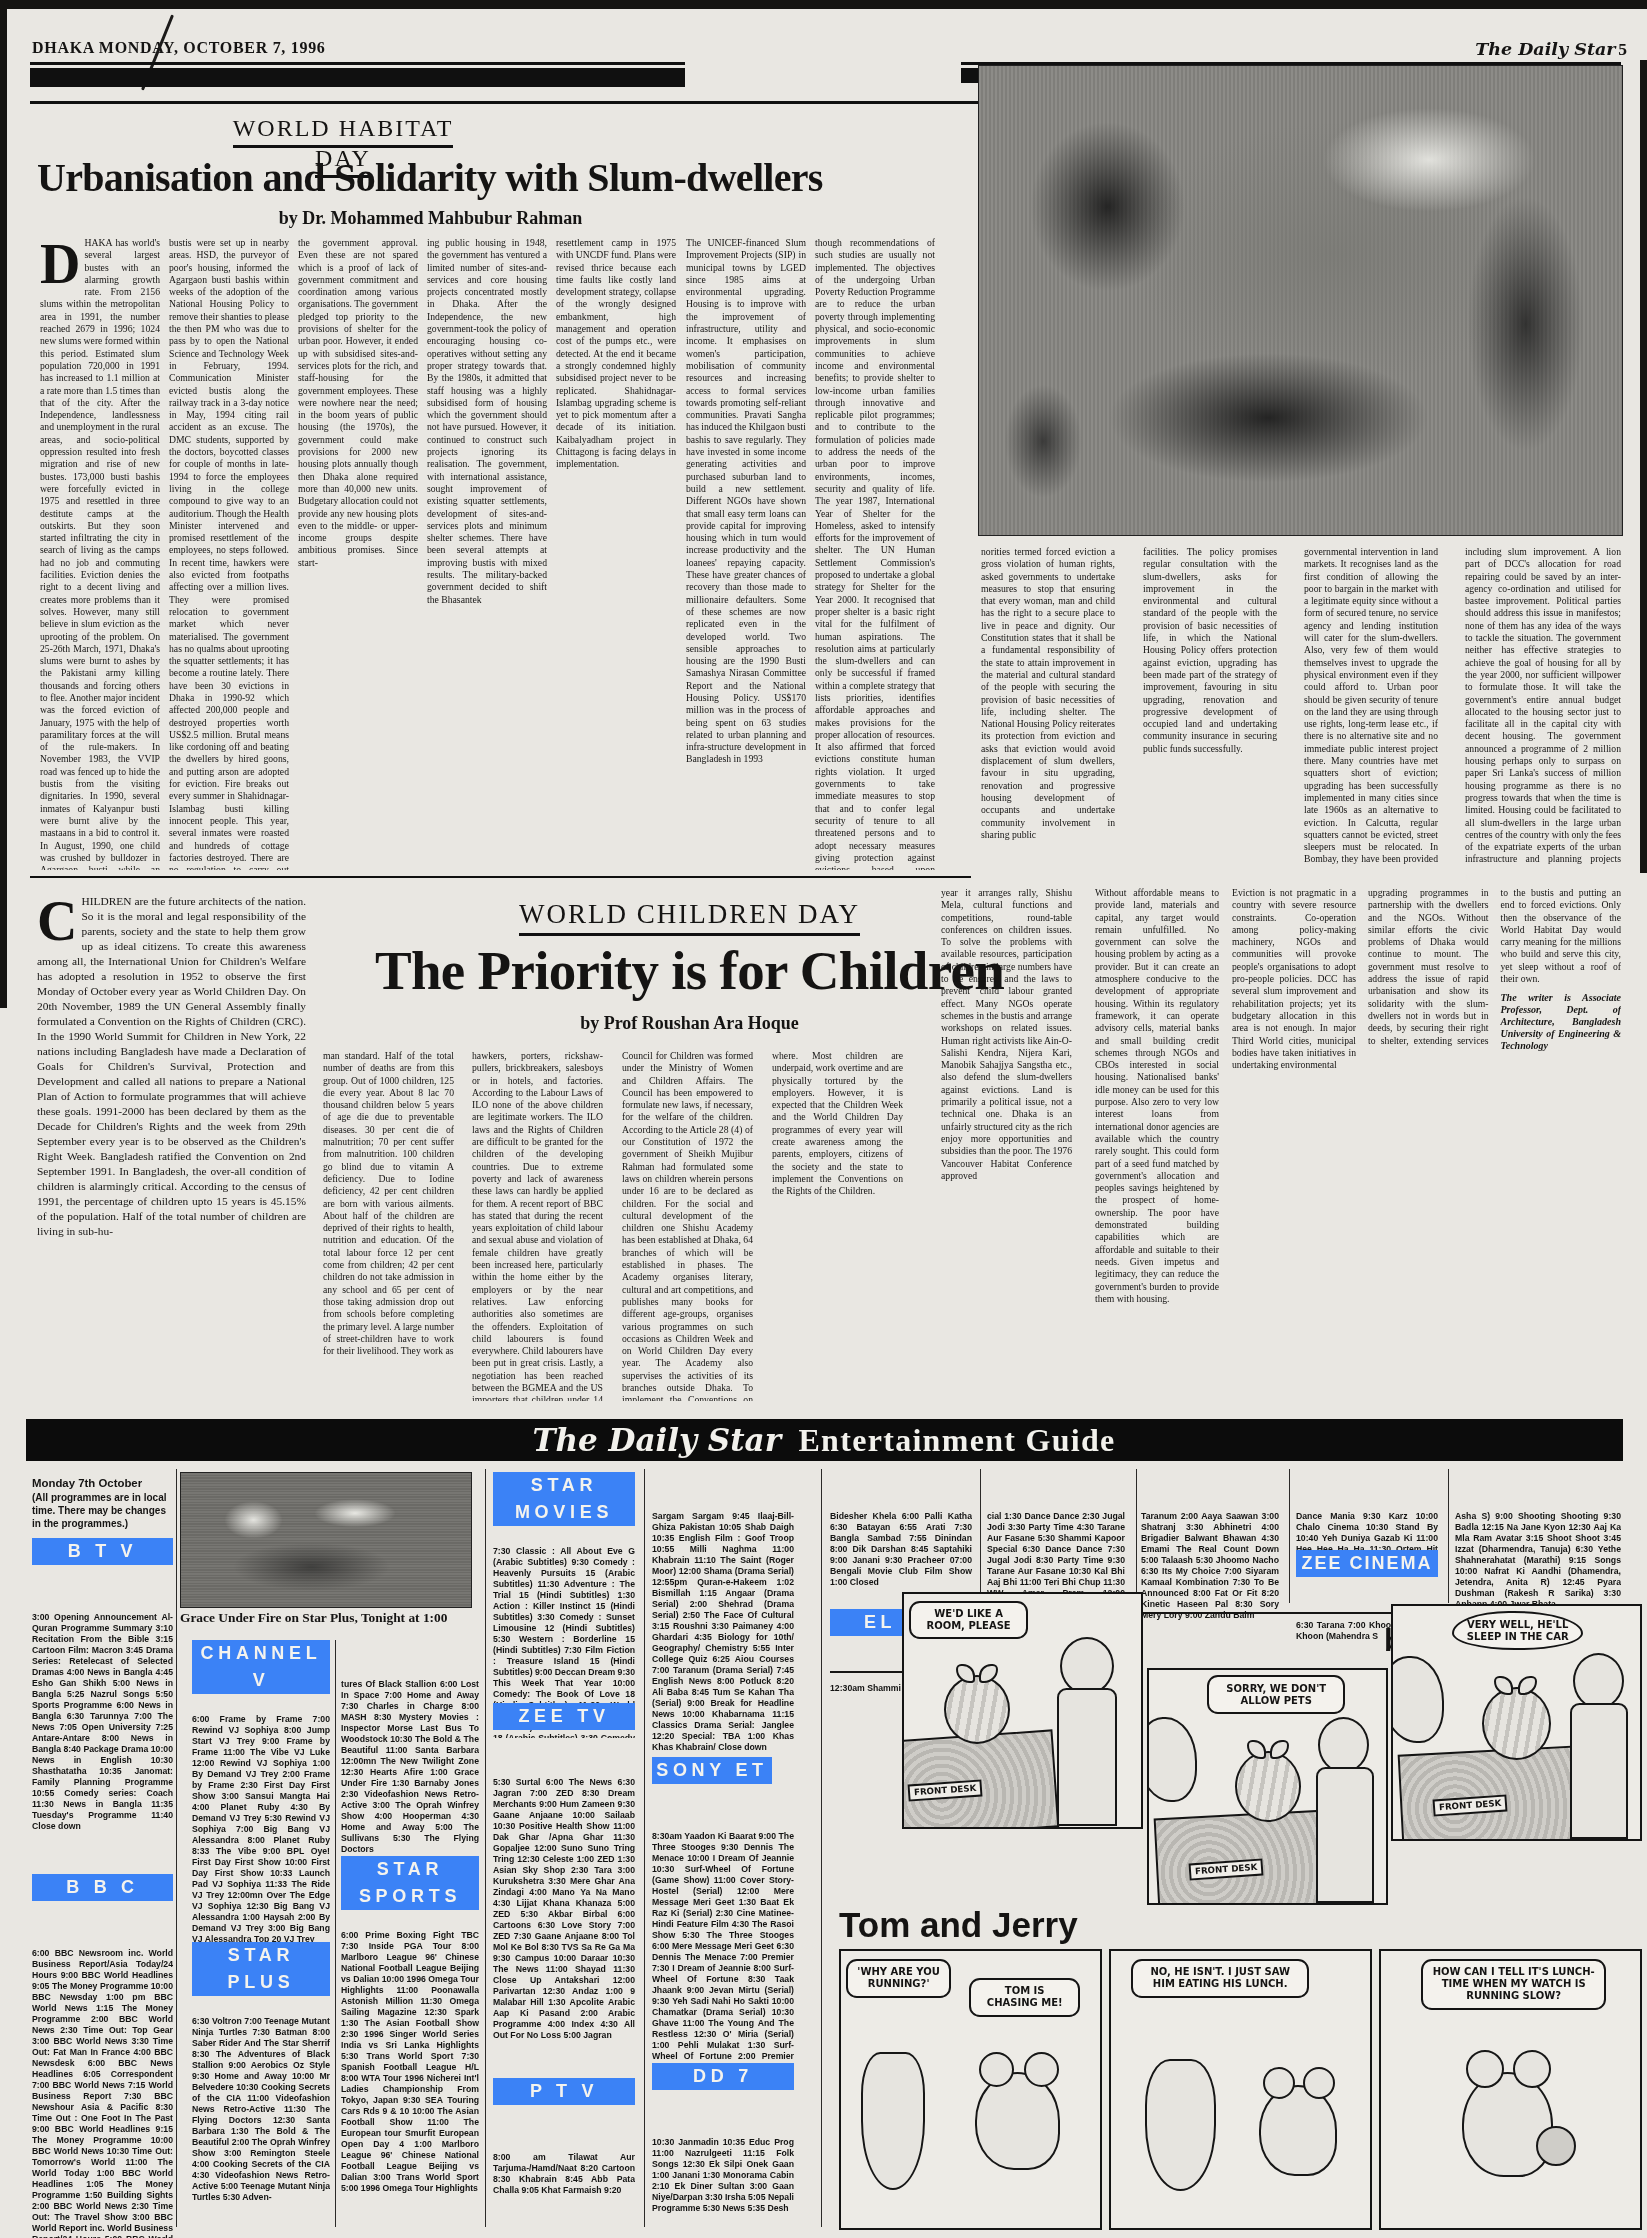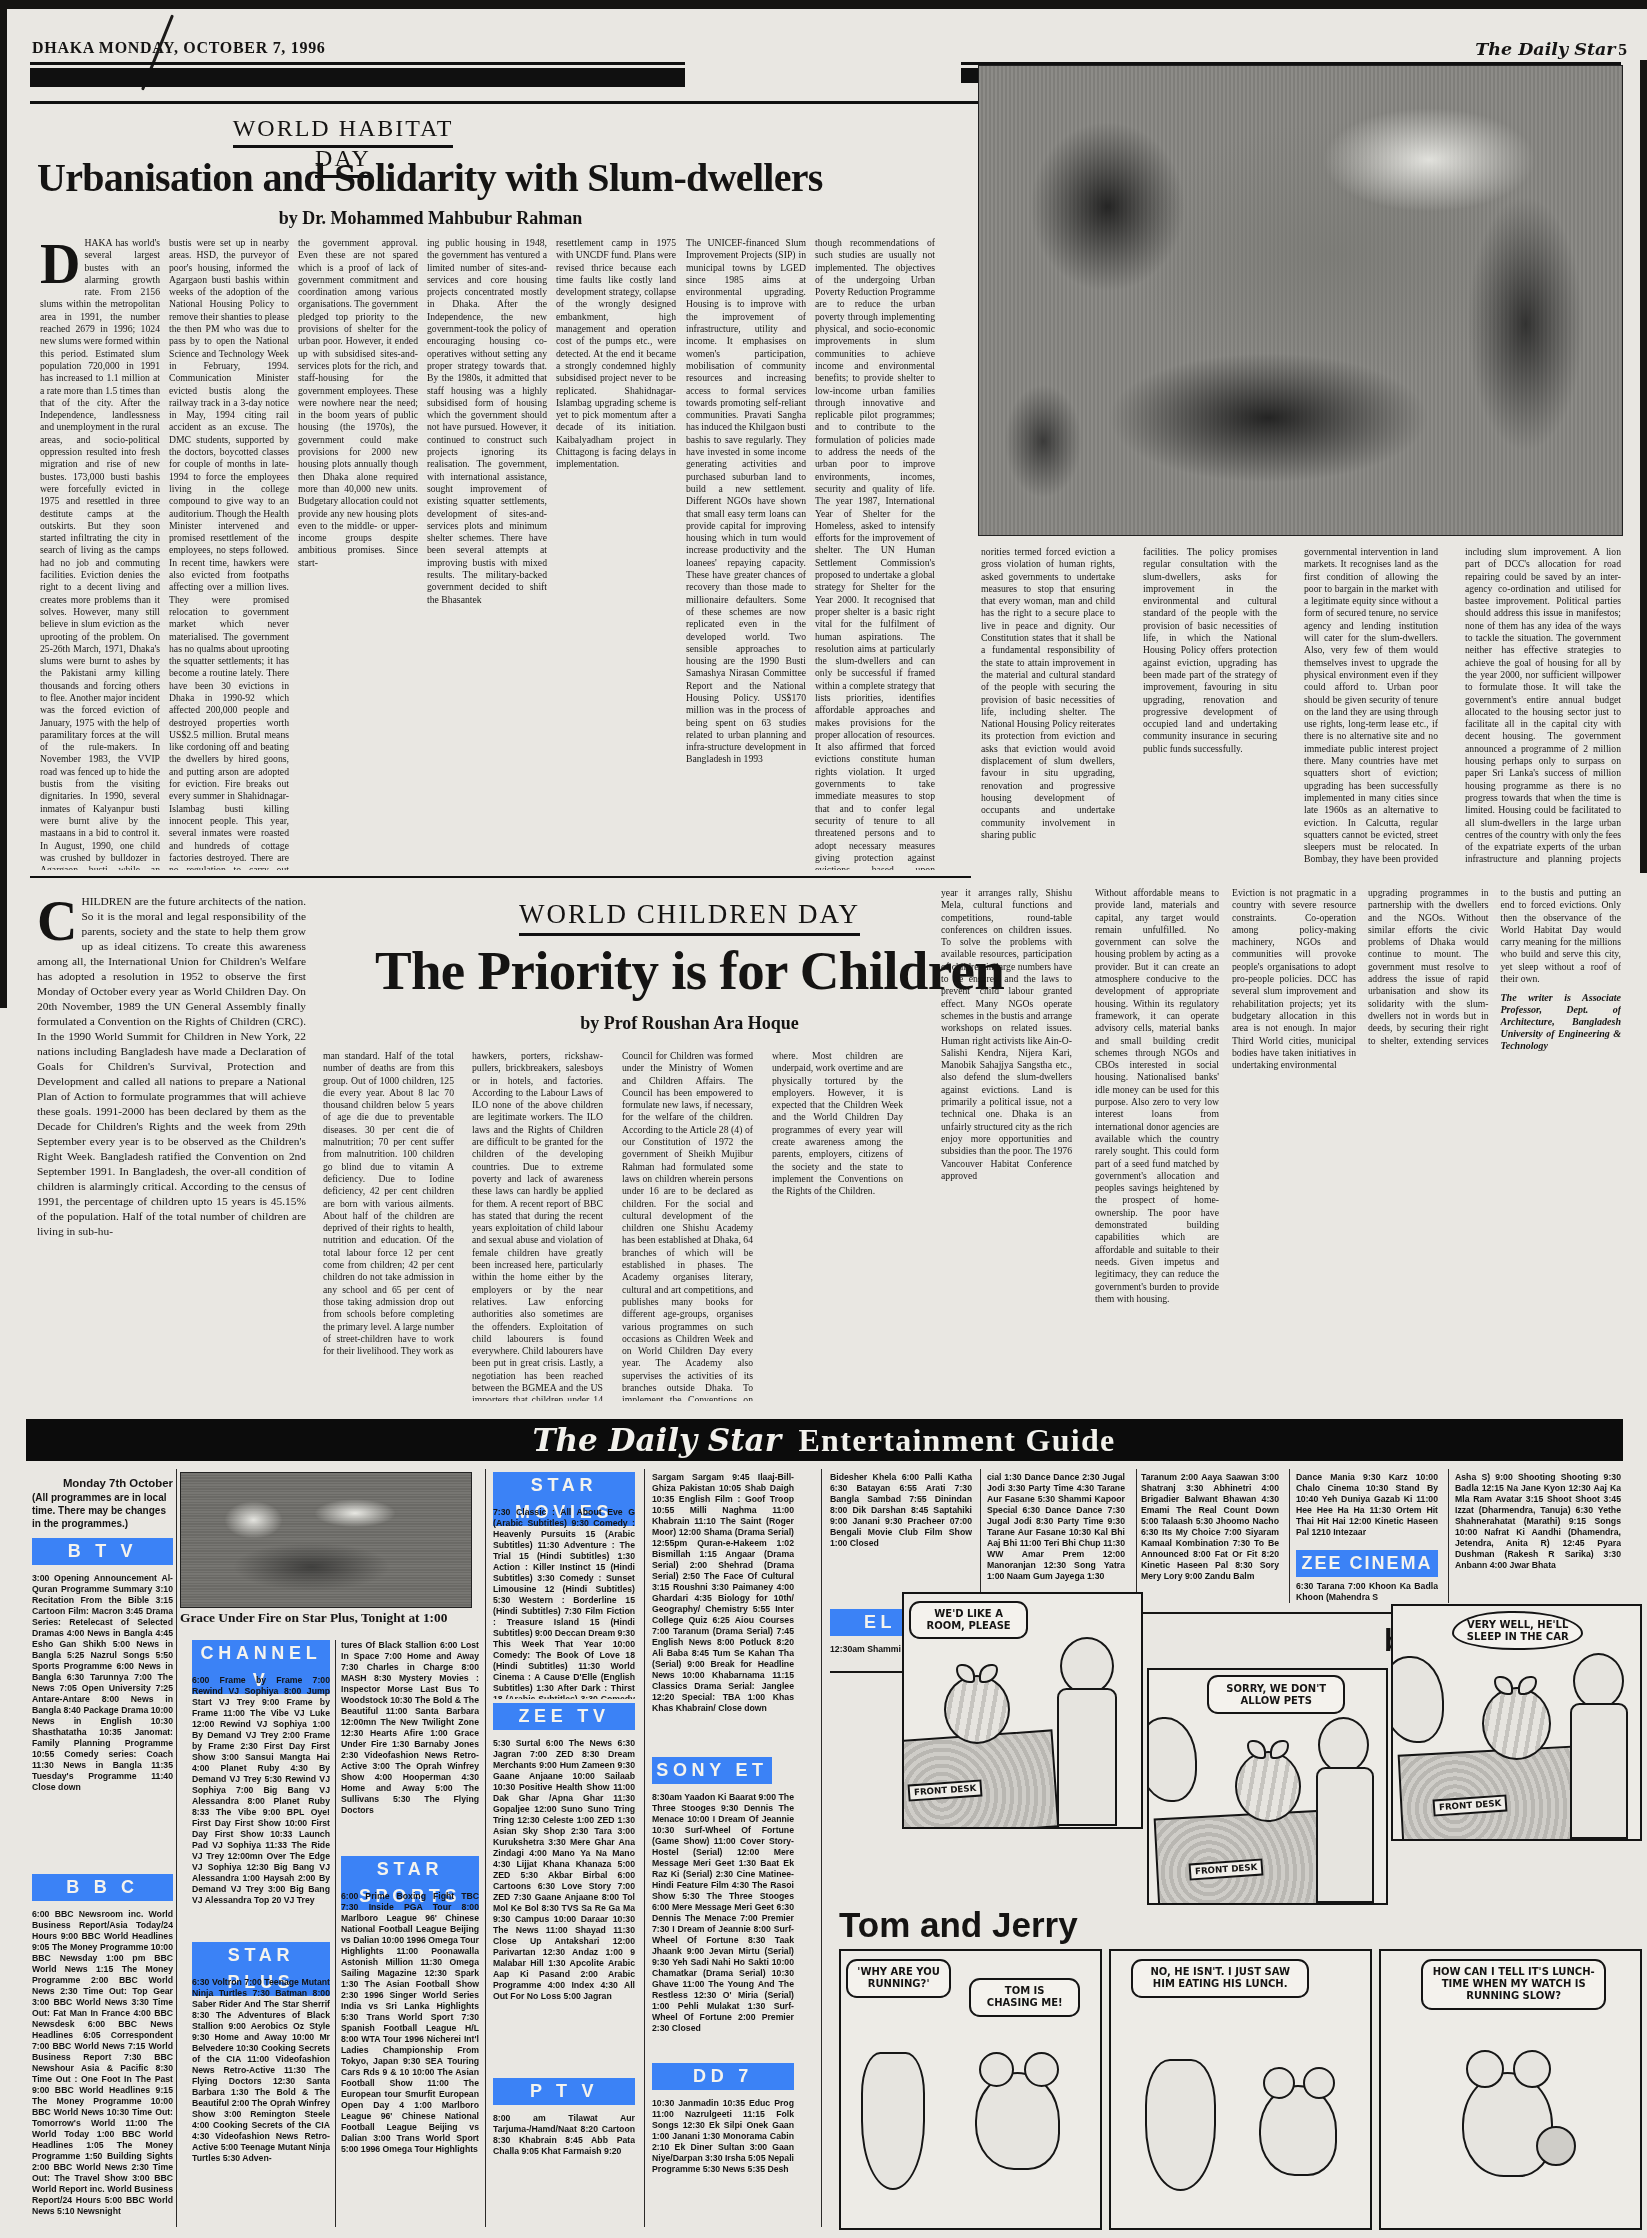--- a/index.html
+++ b/index.html
@@ -34,22 +34,22 @@
      radial-gradient(closest-side at 60% 30%,rgba(245,245,240,.9),rgba(245,245,240,0) 35%),
      radial-gradient(closest-side at 45% 70%,rgba(30,30,30,.6),rgba(30,30,30,0) 60%),
      repeating-linear-gradient(0deg,#777672 0 1.3px,#6b6a66 1.3px 2.7px),#757470;}
   .caption{font:700 13.4px/16px "Liberation Serif",serif;}
   
   .entbanner{background:#0c0c0c;color:#f2f1ec;display:flex;align-items:center;justify-content:center;gap:17.5px;}
   .entscript{font:700 italic 31px/36px "DejaVu Serif",serif;}
   .entrest{font:700 32px/36px "Liberation Serif",serif;letter-spacing:1.3px;}
   .chbanner{background:#3b82f6;color:#f4f3ee;font:700 18px/27px "Liberation Sans",sans-serif;
             text-align:center;letter-spacing:4.7px;}
-  .listing{font:700 8.7px/11px "Liberation Sans",sans-serif;text-align:justify;overflow:hidden;color:#131312;}
-  .schednote{font:700 11.4px/14px "Liberation Sans",sans-serif;text-align:right;}
+  .listing{font:700 8.7px/11px "Liberation Sans",sans-serif;text-align:justify;overflow:hidden;color:#131312;margin-top:39px;}
+  .schednote{font:700 11.4px/14px "Liberation Sans",sans-serif;text-align:left;}
   .schednote2{font:700 10px/12.8px "Liberation Sans",sans-serif;text-align:left;}
   .vline{width:1.3px;background:#2b2a28;}
   .hline{height:2px;background:#161514;}
   
   .comictitle{font:700 43px/43px "DejaVu Sans",sans-serif;letter-spacing:0.7px;}
   .comiccredit{font:700 31px/34px "Liberation Sans",sans-serif;}
   .tjtitle{font:700 35px/36px "Liberation Sans",sans-serif;}
   .panel{position:absolute;border:2.7px solid #141414;background:#edebe6;overflow:hidden;}
   .bubble{position:absolute;background:#f4f2ed;border:2px solid #141414;border-radius:10.8px;
           font:700 10px/12px "DejaVu Sans",sans-serif;text-align:center;padding:5.4px 6.7px;z-index:3;}

